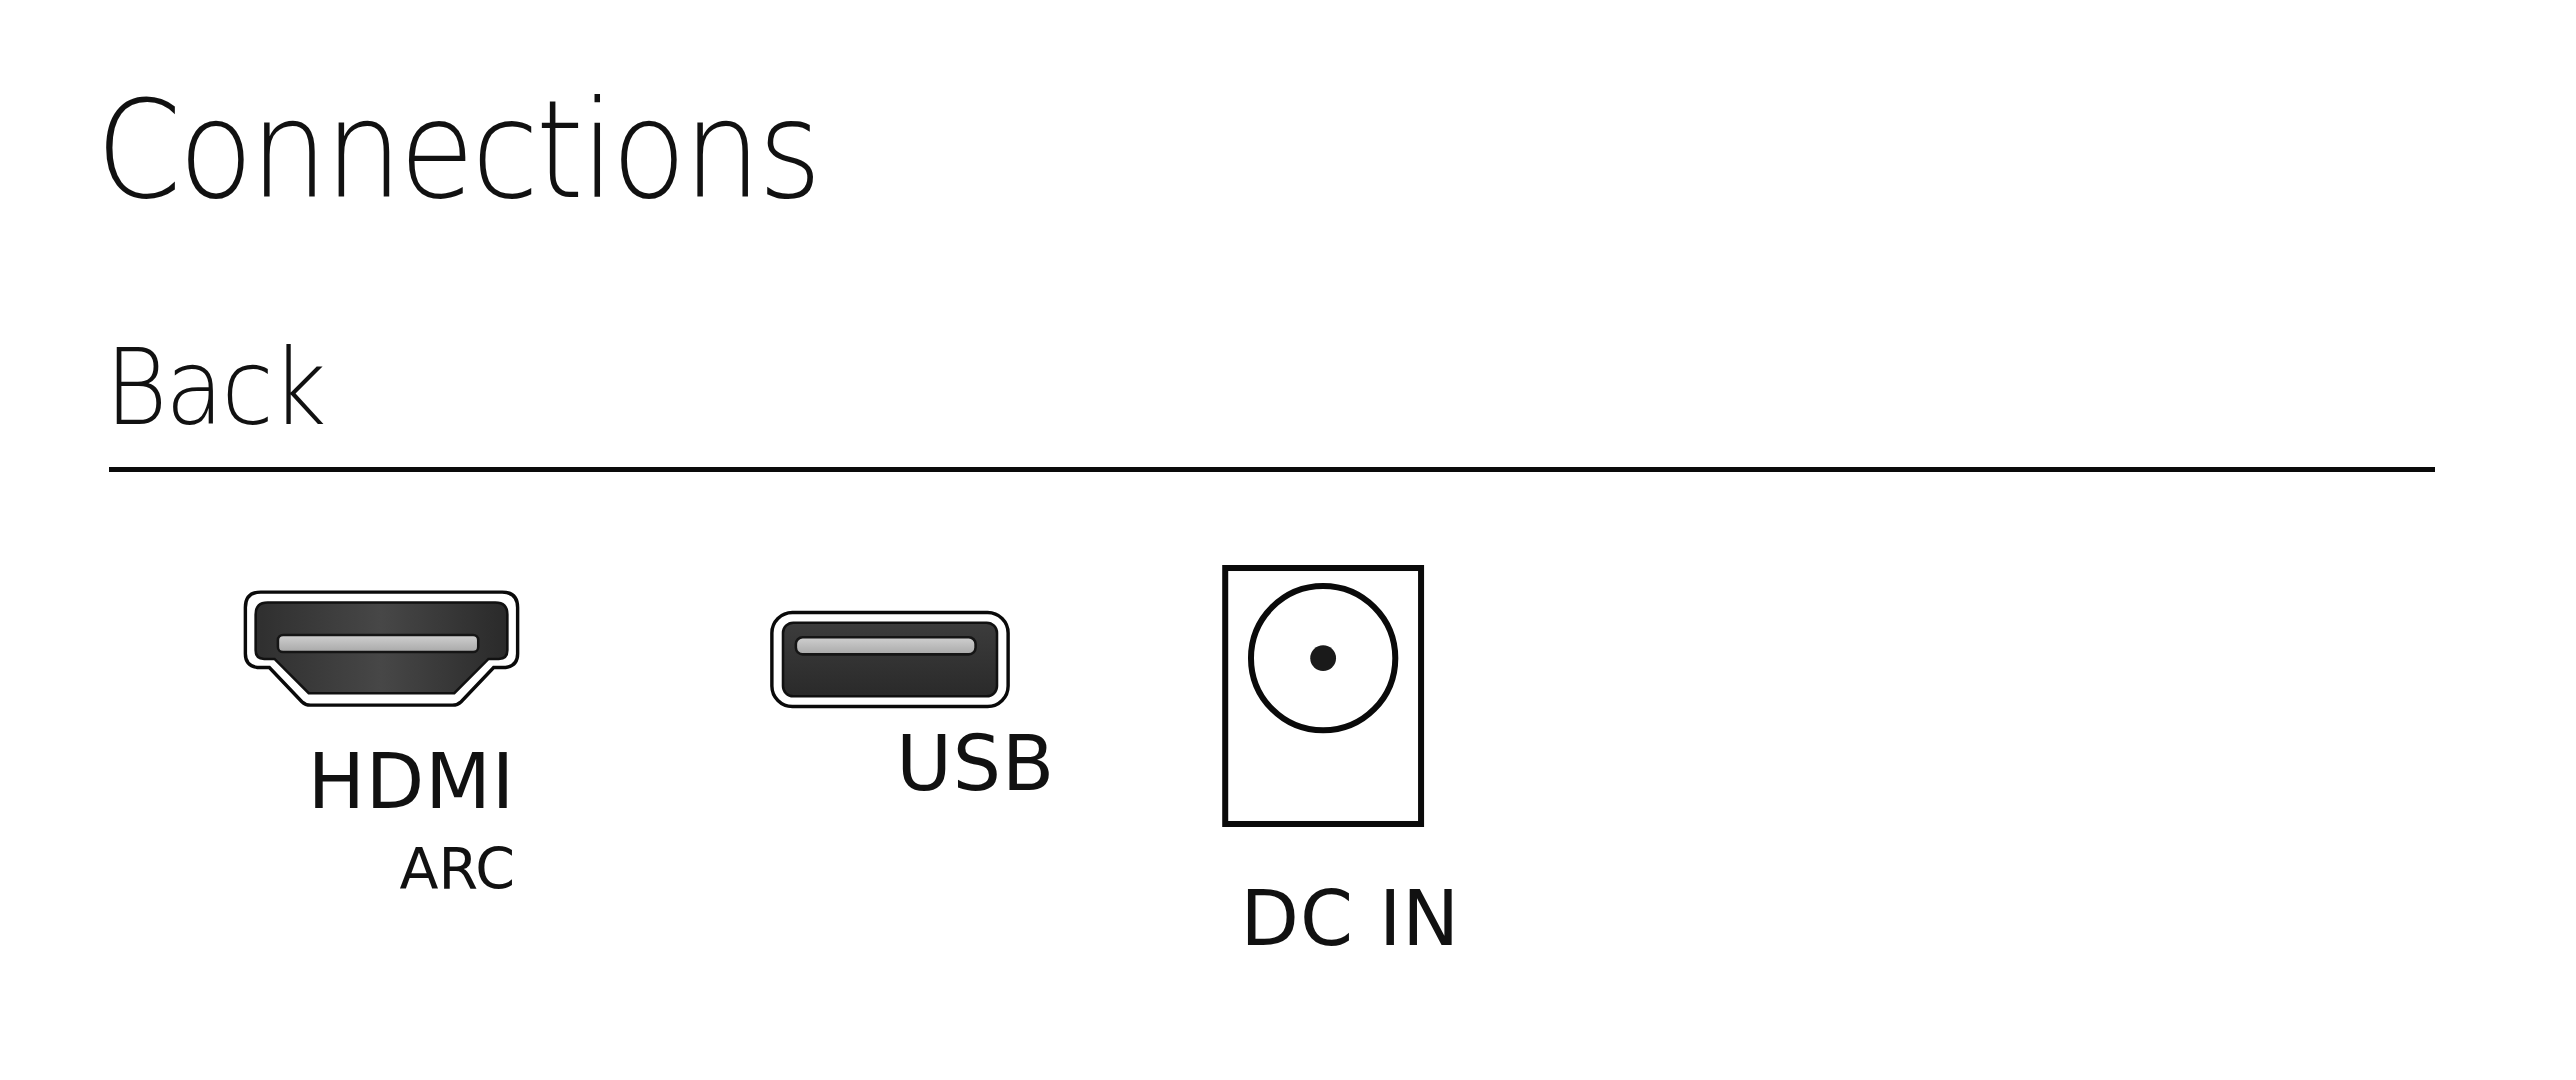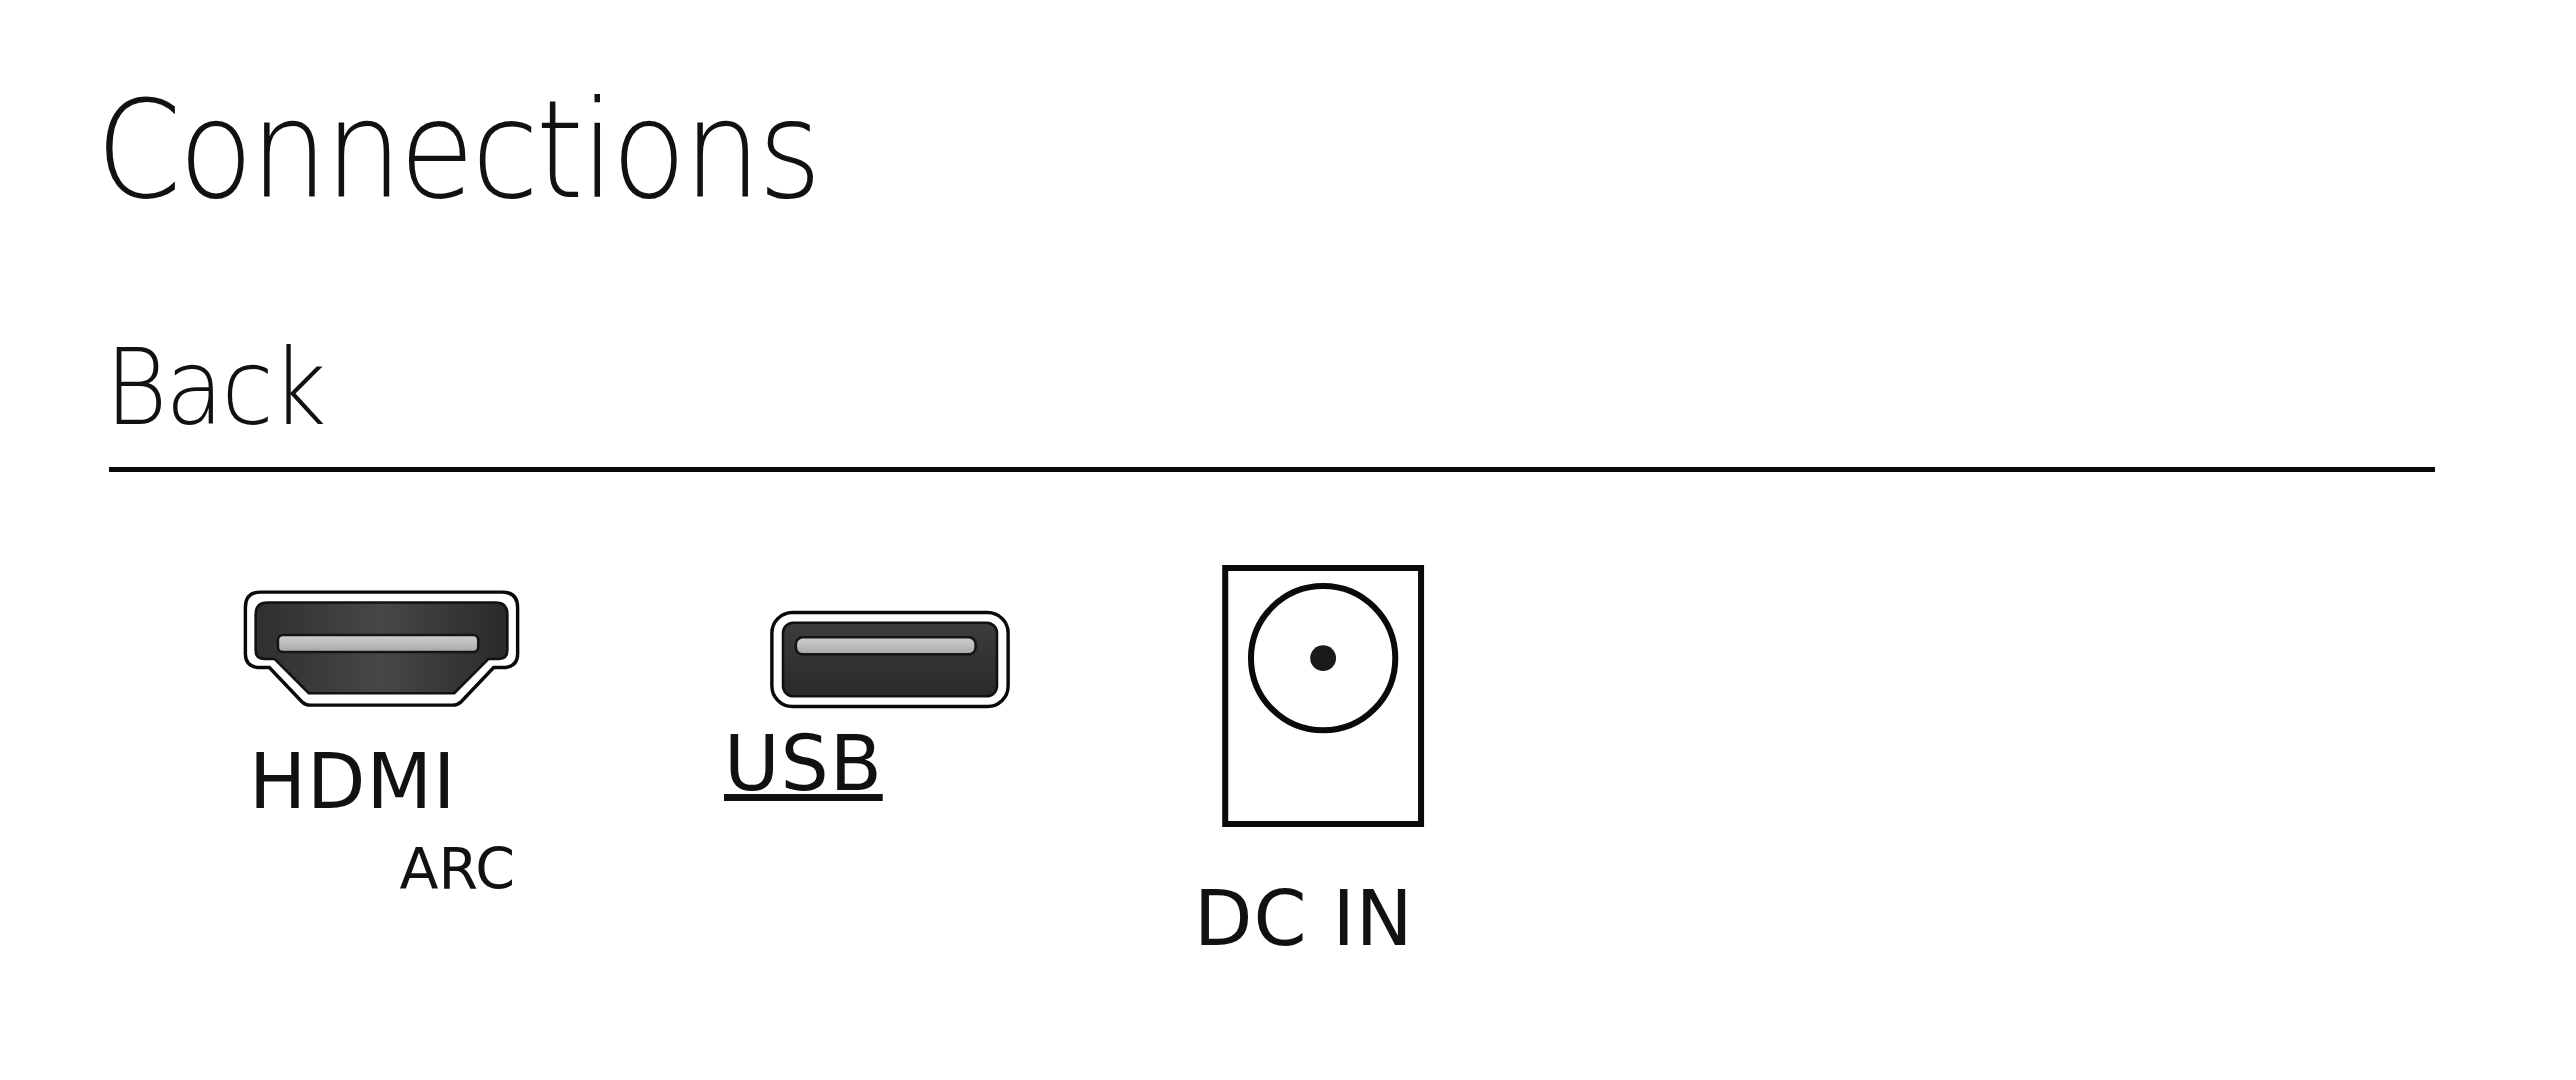--- a/index.html
+++ b/index.html
@@ -41,21 +41,21 @@
     .rule {
       left: 109px;
       top: 467px;
       width: 2326px;
       height: 5.2px;
       background: #0a0a0a;
     }
     .port-label {
       font-size: 76px;
       line-height: 1;
-      text-align: left;
+      text-align: right;
       white-space: nowrap;
       letter-spacing: 0.9px;
     }
     .port-sub {
       font-size: 57px;
       line-height: 1;
       text-align: right;
       white-space: nowrap;
     }
     svg { display: block; }
@@ -104,21 +104,21 @@
         </linearGradient>
         <linearGradient id="usbSlot" x1="0" y1="0" x2="0" y2="1">
           <stop offset="0" stop-color="#cfcfcf"></stop>
           <stop offset="1" stop-color="#a9a9a9"></stop>
         </linearGradient>
       </defs>
       <rect x="4" y="4" width="276" height="110" rx="24" fill="#ffffff" stroke="#0a0a0a" stroke-width="4"></rect>
       <rect x="17" y="16" width="250" height="86" rx="12" fill="url(#usbGrad)" stroke="#111" stroke-width="3"></rect>
       <rect x="32" y="33" width="210" height="20" rx="8" fill="url(#usbSlot)" stroke="#151515" stroke-width="3"></rect>
     </svg>
-    <div class="abs port-label" style="left:724px; top:726px; width:271px;text-decoration:underline;">USB</div>
+    <div class="abs port-label" style="left:784px; top:726px; width:271px;">USB</div>
   </div>
 
   <div>
     <svg class="abs" style="left:1219px; top:562px;" width="210" height="268" viewBox="0 0 244 312">
       <rect x="7" y="7" width="228" height="298" fill="#ffffff" stroke="#0a0a0a" stroke-width="7"></rect>
       <circle cx="121" cy="112" r="84" fill="none" stroke="#0a0a0a" stroke-width="7"></circle>
       <circle cx="121" cy="112" r="15" fill="#1a1a1a"></circle>
     </svg>
     <div class="abs port-label" style="left:1194px; top:881px; width:266px;">DC IN</div>
   </div>

